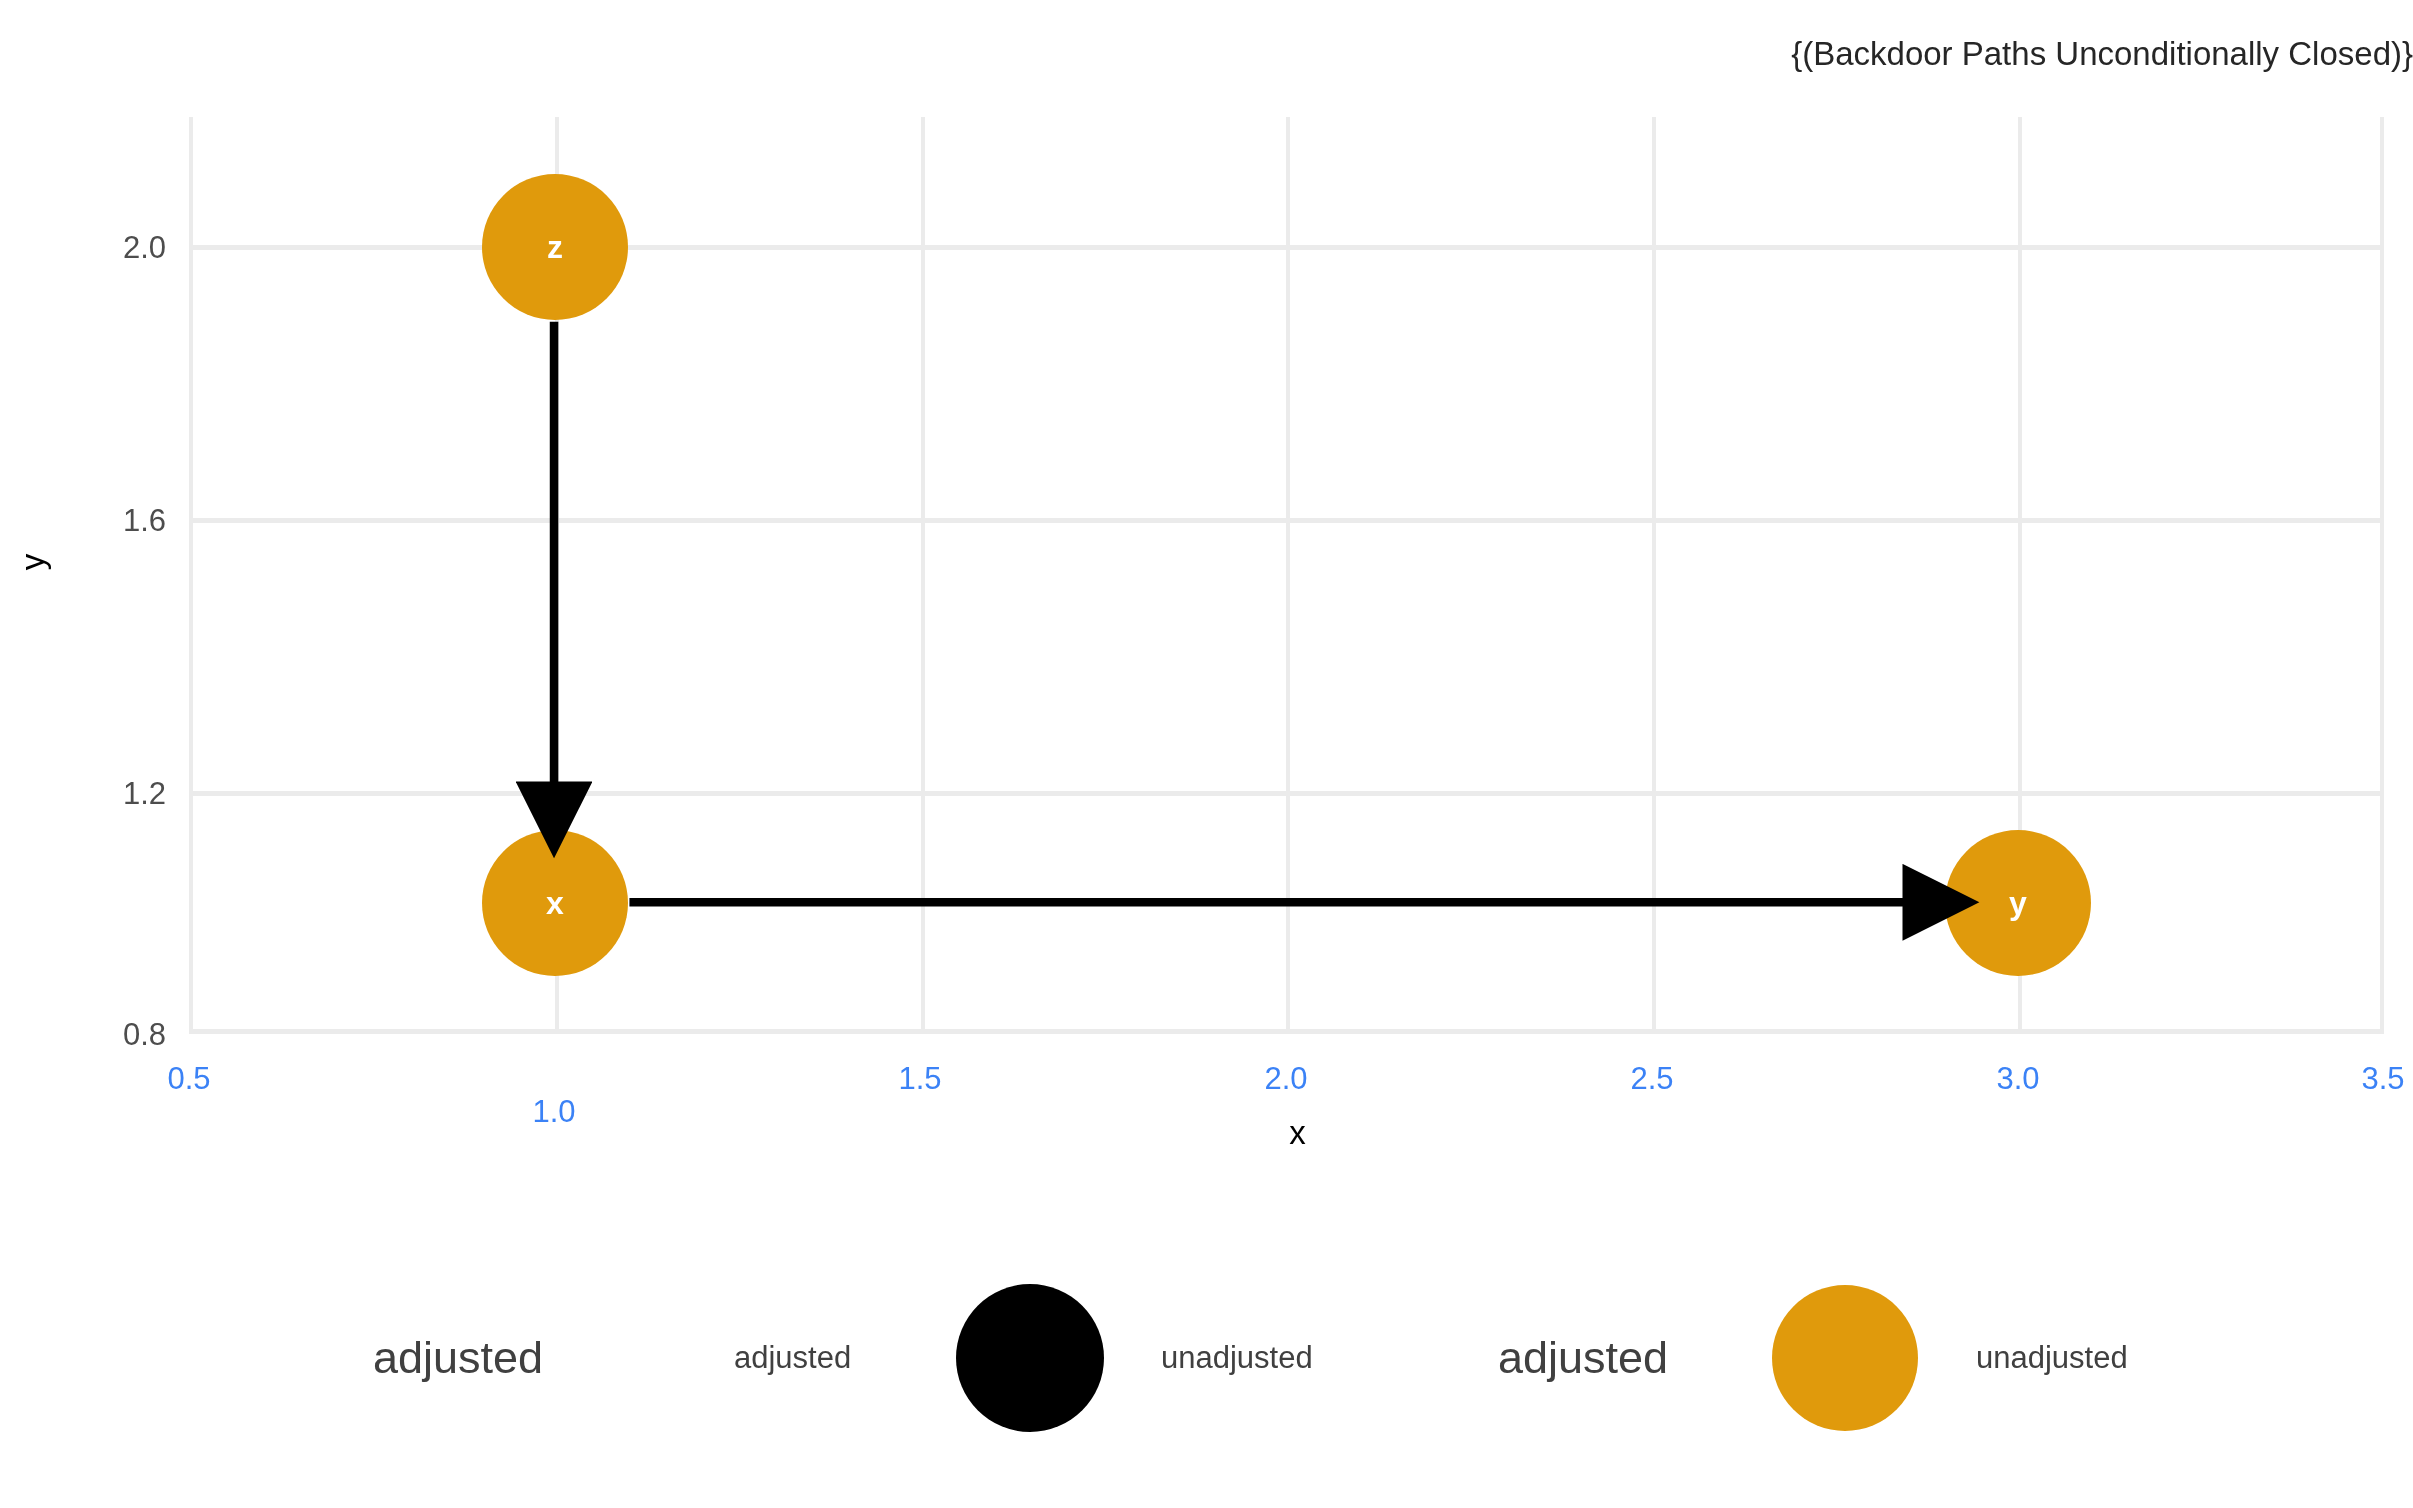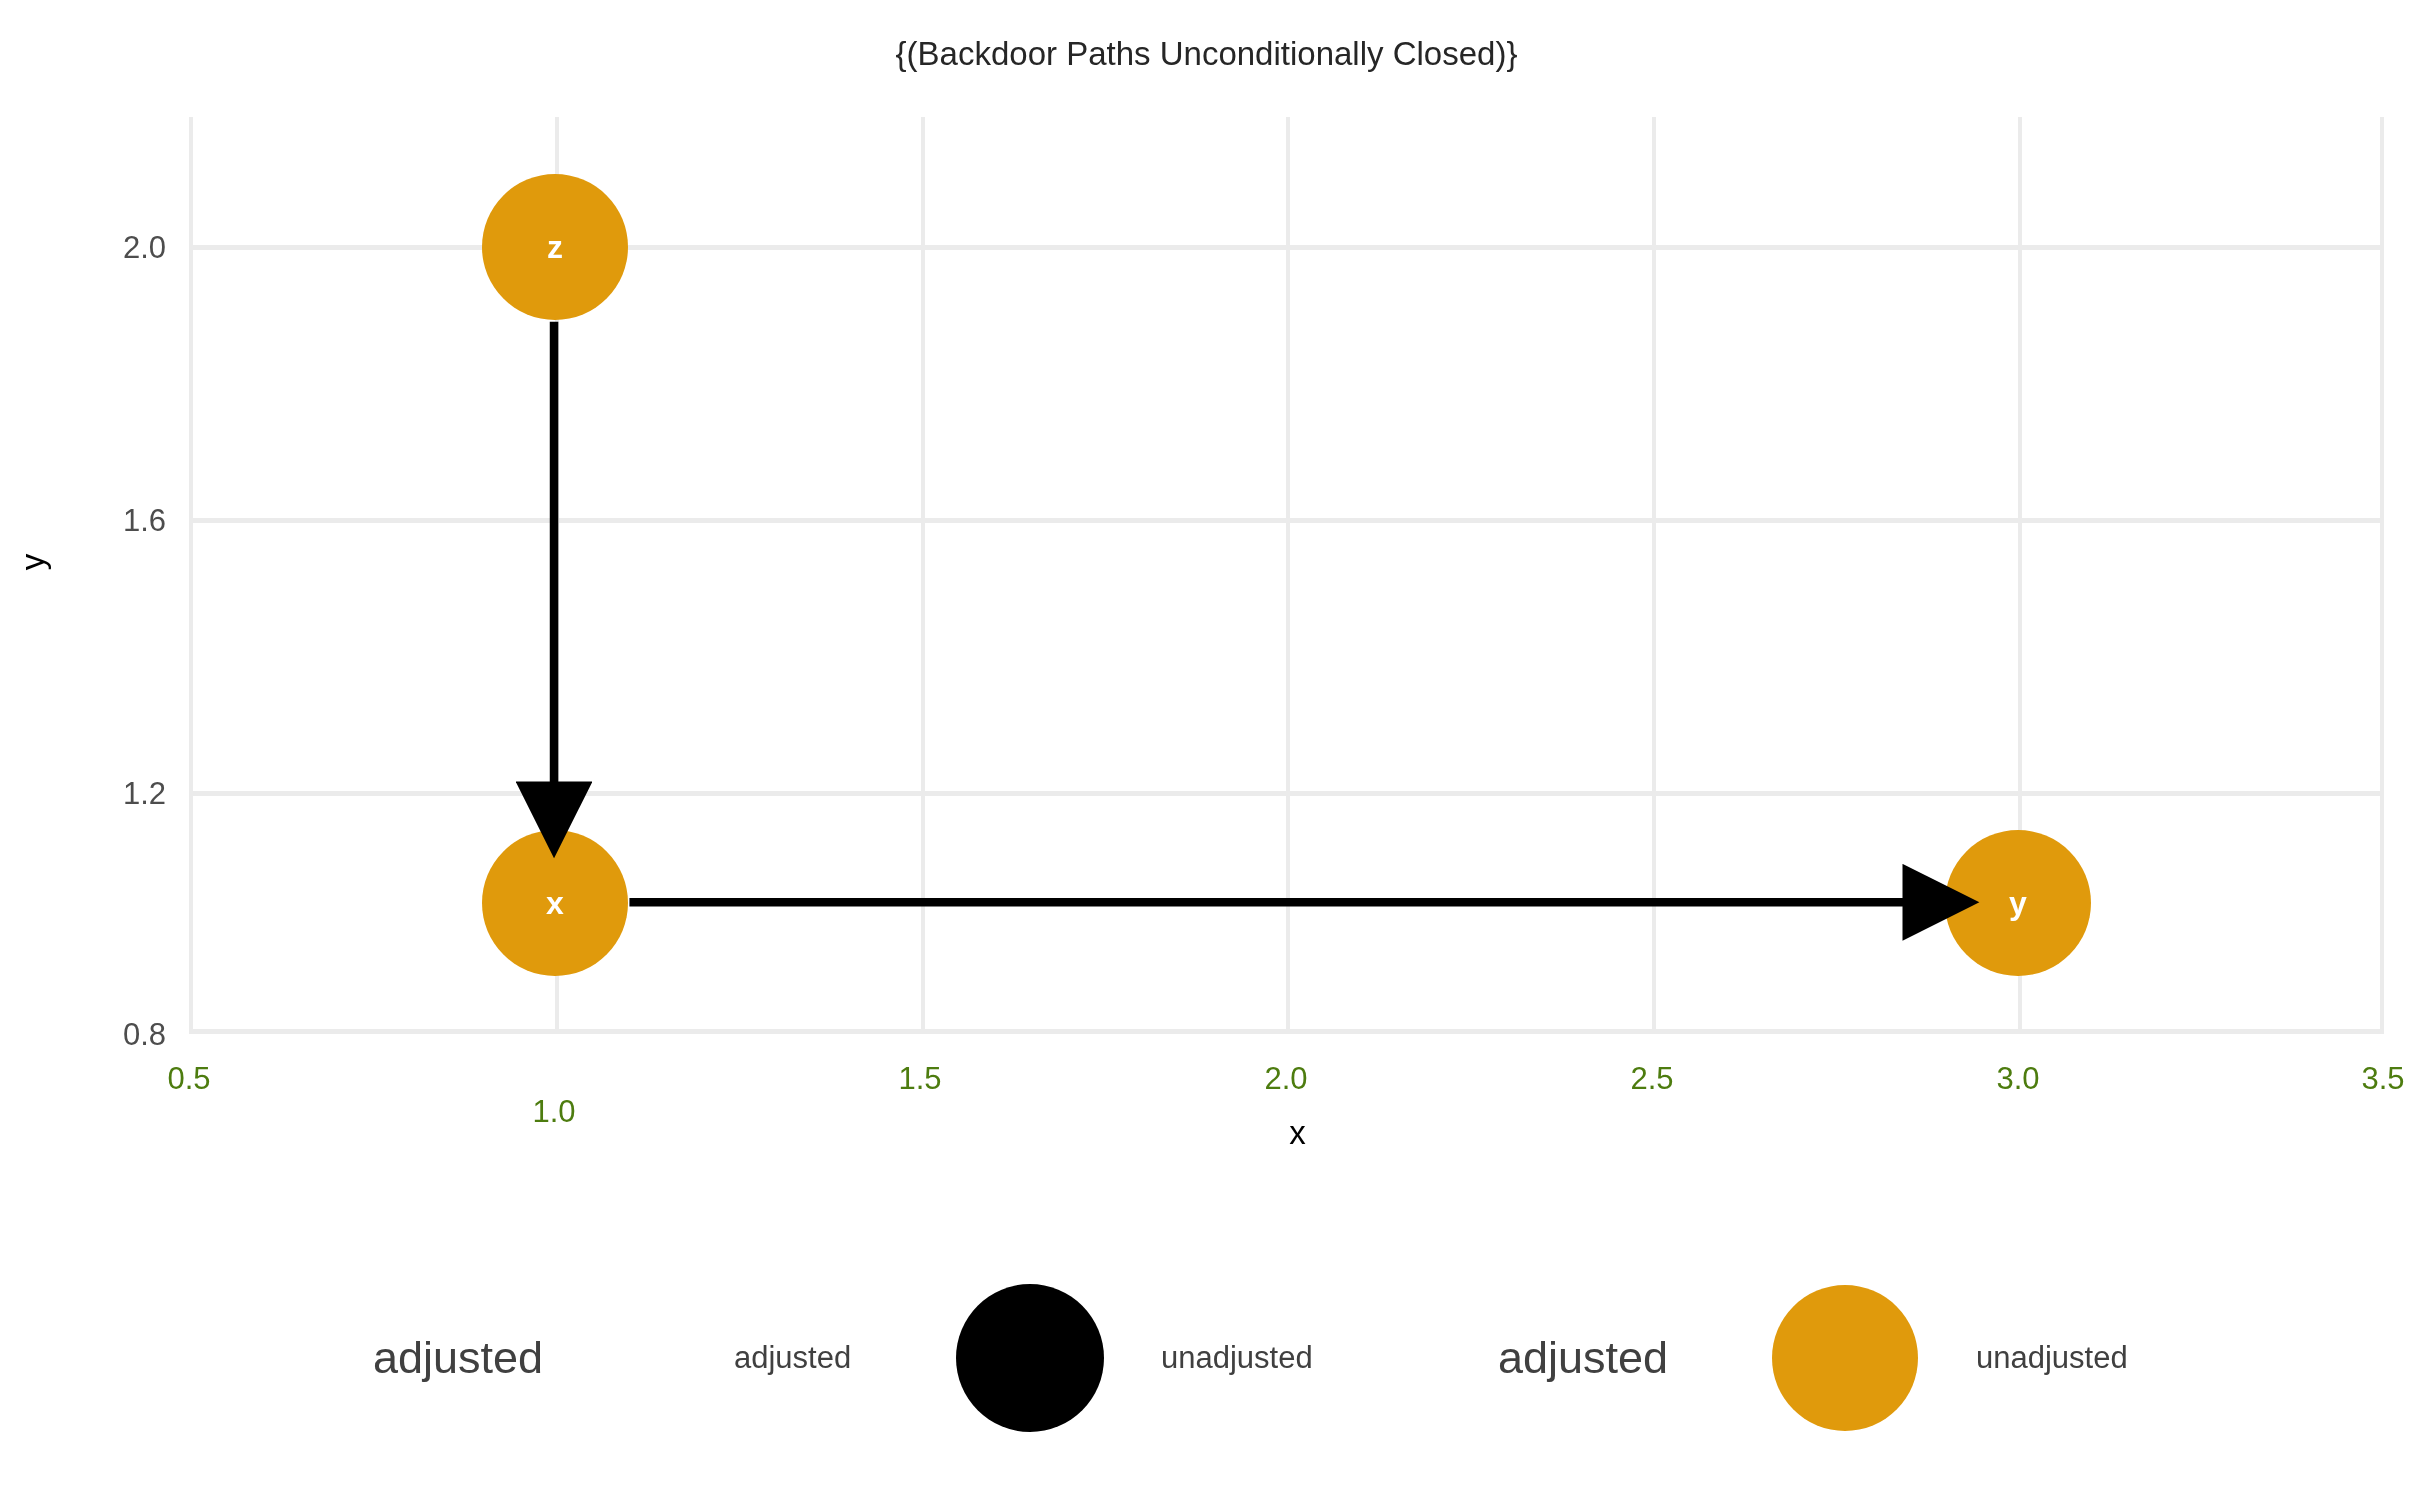--- a/index.html
+++ b/index.html
@@ -5,40 +5,40 @@
   html,body{margin:0;padding:0;background:#ffffff;}
   body{width:2413px;height:1508px;position:relative;overflow:hidden;
        font-family:"Liberation Sans","DejaVu Sans",sans-serif;}
 
   
   #figure{position:absolute;left:0;top:0;width:2413px;height:1508px;background:#fff;}
 
   
   #chart-title{
     position:absolute;left:0;top:35px;width:2413px;
-    text-align:center;font-size:33px;color:#262626;
+    text-align:right;font-size:33px;color:#262626;
     letter-spacing:0px;white-space:nowrap;
   }
 
   
   #plot-panel{
     position:absolute;left:189px;top:117px;width:2195px;height:917px;
     background:#ffffff;box-sizing:border-box;
   }
   .grid-v,.grid-h{position:absolute;background:#ebebeb;}
   .grid-v{width:3.5px;top:0;height:917px;}
   .grid-h{height:4.5px;left:0;width:2195px;}
 
   
   .ytick{
     position:absolute;right:2371px;
     font-size:31px;color:#4d4d4d;text-align:right;white-space:nowrap;
   }
   .xtick{
-    position:absolute;font-size:31px;color:#4d7c0f;
+    position:absolute;font-size:31px;color:#3b82f6;
     text-align:right;white-space:nowrap;transform:translateX(-50%);
   }
 
   
   #xaxis-title{
     position:absolute;left:0;top:1114px;width:2595px;text-align:center;
     font-size:33px;color:#000;
   }
   #yaxis-title{
     position:absolute;left:-30px;top:543px;width:126px;text-align:center;

